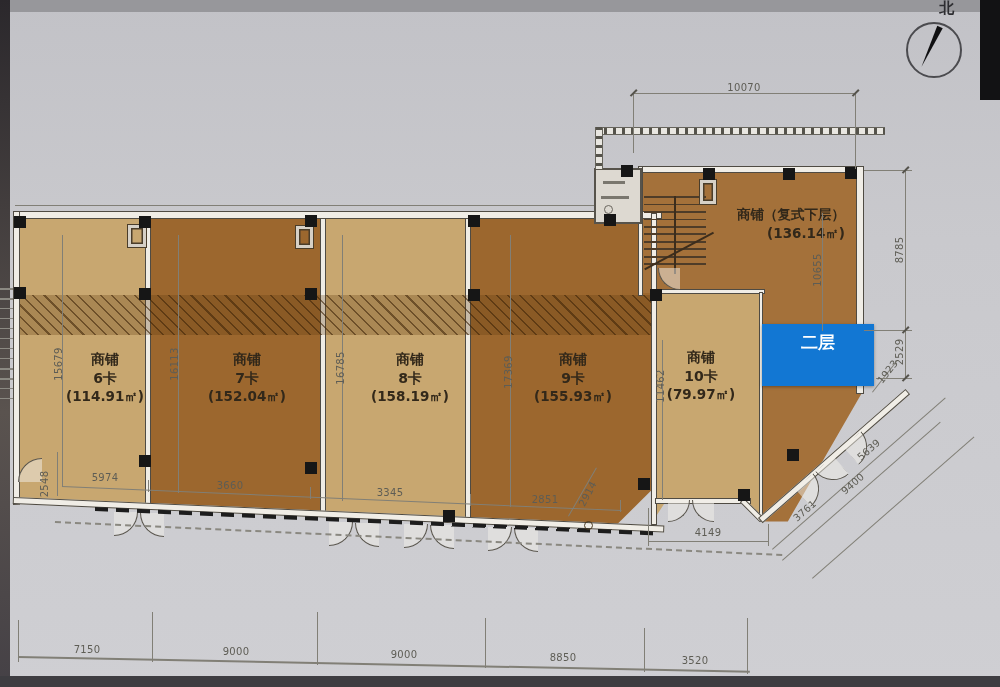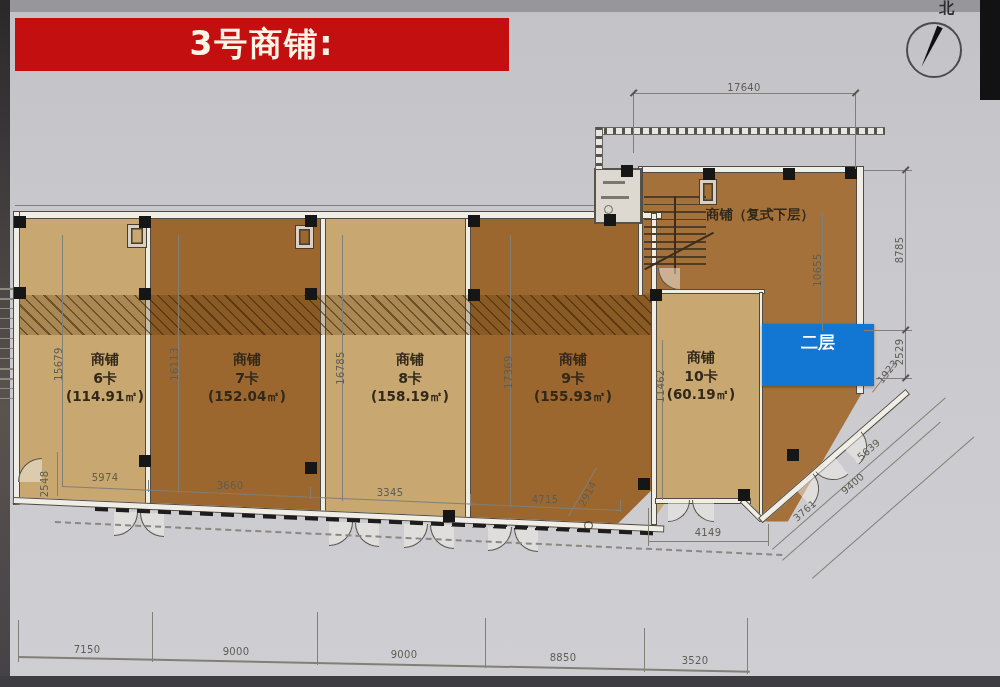--- a/index.html
+++ b/index.html
@@ -44,21 +44,21 @@
   .stair-cut{left:640px;top:250px;width:78px;height:1.5px;background:#3c2d1c;transform:rotate(-28deg);}
   .annex{left:594px;top:168px;width:48px;height:56px;background:#ddd9d1;border:2px solid #57534b;box-sizing:border-box;}
   .tinybar{position:absolute;background:#7a776e;height:3px;}
   .tinycircle{position:absolute;width:9px;height:9px;border:1.5px solid #6a665e;border-radius:50%;box-sizing:border-box;}
   .dotted{position:absolute;height:8px;border-top:1px solid #66645c;border-bottom:1px solid #66645c;box-sizing:border-box;
     background:repeating-linear-gradient(90deg,#55534b 0 3px,#e9e7e1 3px 9px);}
   .steps{position:absolute;background:repeating-linear-gradient(180deg,#8b8982 0 1.5px,transparent 1.5px 10px);border-right:1px solid #8b8982;}
   
   .shoplabel{position:absolute;width:130px;text-align:center;color:#32281a;font-weight:600;font-size:14px;line-height:18.5px;}
   .shoplabel .area{font-size:13.5px;}
-  .shop11label{width:170px;font-size:13.5px;}
+  .shop11label{width:170px;font-size:13.5px;text-align:right;}
   .badge{left:762px;top:324px;width:112px;height:62px;background:#1277d3;color:#ffffff;text-align:center;box-shadow:0 1px 3px rgba(0,0,0,.35);}
   .badge .l1{font-size:17px;font-weight:600;margin-top:7px;}
   .badge .l2{font-size:20px;font-weight:700;margin-top:1px;}
   
   .dim{position:absolute;font-size:10px;line-height:12px;color:#5e5d55;text-align:center;letter-spacing:.3px;white-space:nowrap;}
   .vdim{transform:rotate(-90deg);}
   .hline{position:absolute;background:#817f76;height:1px;}
   .vline{position:absolute;background:#817f76;width:1px;}
   .slash{position:absolute;width:9px;height:1.5px;background:#55534c;transform:rotate(-45deg);}
   .dash{position:absolute;border-top:2px dashed #8a8880;}
@@ -67,23 +67,20 @@
 </head>
 <body>
 
 <div class="canvas">
 
   <div class="abs strip-top"></div>
   <div class="abs corner-black"></div>
   <div class="abs strip-left"></div>
   <div class="abs strip-bottom"></div>
 
-  <div class="abs banner">
-    <span>3号商铺:</span>
-  </div>
 
   <div class="abs north dim" style="font-size:15px;color:#2d2d31;font-weight:bold">北</div>
   <div class="abs compass-circle"></div>
   <div class="abs needle"></div>
 
   <div class="hline" style="left:15px;top:205px;width:580px;"></div>
   <div class="steps" style="left:0;top:288px;width:13px;height:118px;"></div>
 
   <div class="abs main-strip">
     <div class="fill light" style="left:0;width:133px;"></div>
@@ -184,36 +181,37 @@
     <div class="area">(158.19㎡)</div>
   </div>
   <div class="shoplabel" style="left:508px;top:350px;">
     <div>商铺</div>
     <div>9卡</div>
     <div class="area">(155.93㎡)</div>
   </div>
   <div class="shoplabel" style="left:641px;top:348px;width:120px;">
     <div>商铺</div>
     <div>10卡</div>
-    <div class="area">(60.19㎡)</div>
+    <div class="area">(79.97㎡)</div>
   </div>
   <div class="shoplabel shop11label" style="left:675px;top:205px;">
     <div>商铺（复式下层）</div>
+    <div class="area">(136.14㎡)</div>
   </div>
 
   <div class="abs badge">
     <div class="l1">二层</div>
   </div>
 
   <div class="hline" style="left:633px;top:93px;width:222px;"></div>
   <div class="vline" style="left:633px;top:93px;height:60px;"></div>
   <div class="vline" style="left:855px;top:93px;height:76px;"></div>
   <div class="slash" style="left:629px;top:92px;"></div>
   <div class="slash" style="left:851px;top:92px;"></div>
-  <div class="dim" style="left:714px;top:82px;width:60px;">17640</div>
+  <div class="dim" style="left:714px;top:82px;width:60px;">10070</div>
 
   <div class="vline" style="left:905px;top:170px;height:208px;"></div>
   <div class="hline" style="left:864px;top:170px;width:48px;"></div>
   <div class="hline" style="left:864px;top:330px;width:48px;"></div>
   <div class="hline" style="left:876px;top:378px;width:36px;"></div>
   <div class="slash" style="left:901px;top:169px;"></div>
   <div class="slash" style="left:901px;top:329px;"></div>
   <div class="slash" style="left:901px;top:377px;"></div>
   <div class="dim vdim" style="left:876px;top:244px;width:48px;">8785</div>
   <div class="dim vdim" style="left:876px;top:346px;width:48px;">2529</div>
@@ -234,21 +232,21 @@
   <div class="dim vdim" style="left:636px;top:380px;width:50px;">11462</div>
 
   <div class="hline" style="left:62px;top:486px;width:560px;transform:rotate(2.46deg);transform-origin:left top;"></div>
   <div class="vline" style="left:148px;top:480px;height:12px;"></div>
   <div class="vline" style="left:310px;top:487px;height:12px;"></div>
   <div class="vline" style="left:470px;top:494px;height:12px;"></div>
   <div class="vline" style="left:620px;top:500px;height:12px;"></div>
   <div class="dim" style="left:80px;top:472px;width:50px;">5974</div>
   <div class="dim" style="left:205px;top:480px;width:50px;">3660</div>
   <div class="dim" style="left:365px;top:487px;width:50px;">3345</div>
-  <div class="dim" style="left:520px;top:494px;width:50px;">4715</div>
+  <div class="dim" style="left:520px;top:494px;width:50px;">2851</div>
   <div class="vline" style="left:57px;top:452px;height:44px;"></div>
   <div class="dim vdim" style="left:23px;top:478px;width:44px;">2548</div>
   <div class="hline" style="left:568px;top:516px;width:56px;transform:rotate(-60deg);transform-origin:left top;"></div>
   <div class="dim" style="left:566px;top:488px;width:44px;transform:rotate(-62deg);">2914</div>
   <div class="tinycircle" style="left:584px;top:521px;border-color:#4a3a22;"></div>
 
   <div class="hline" style="left:648px;top:541px;width:120px;"></div>
   <div class="vline" style="left:648px;top:508px;height:38px;"></div>
   <div class="vline" style="left:768px;top:524px;height:22px;"></div>
   <div class="dim" style="left:683px;top:527px;width:50px;">4149</div>

